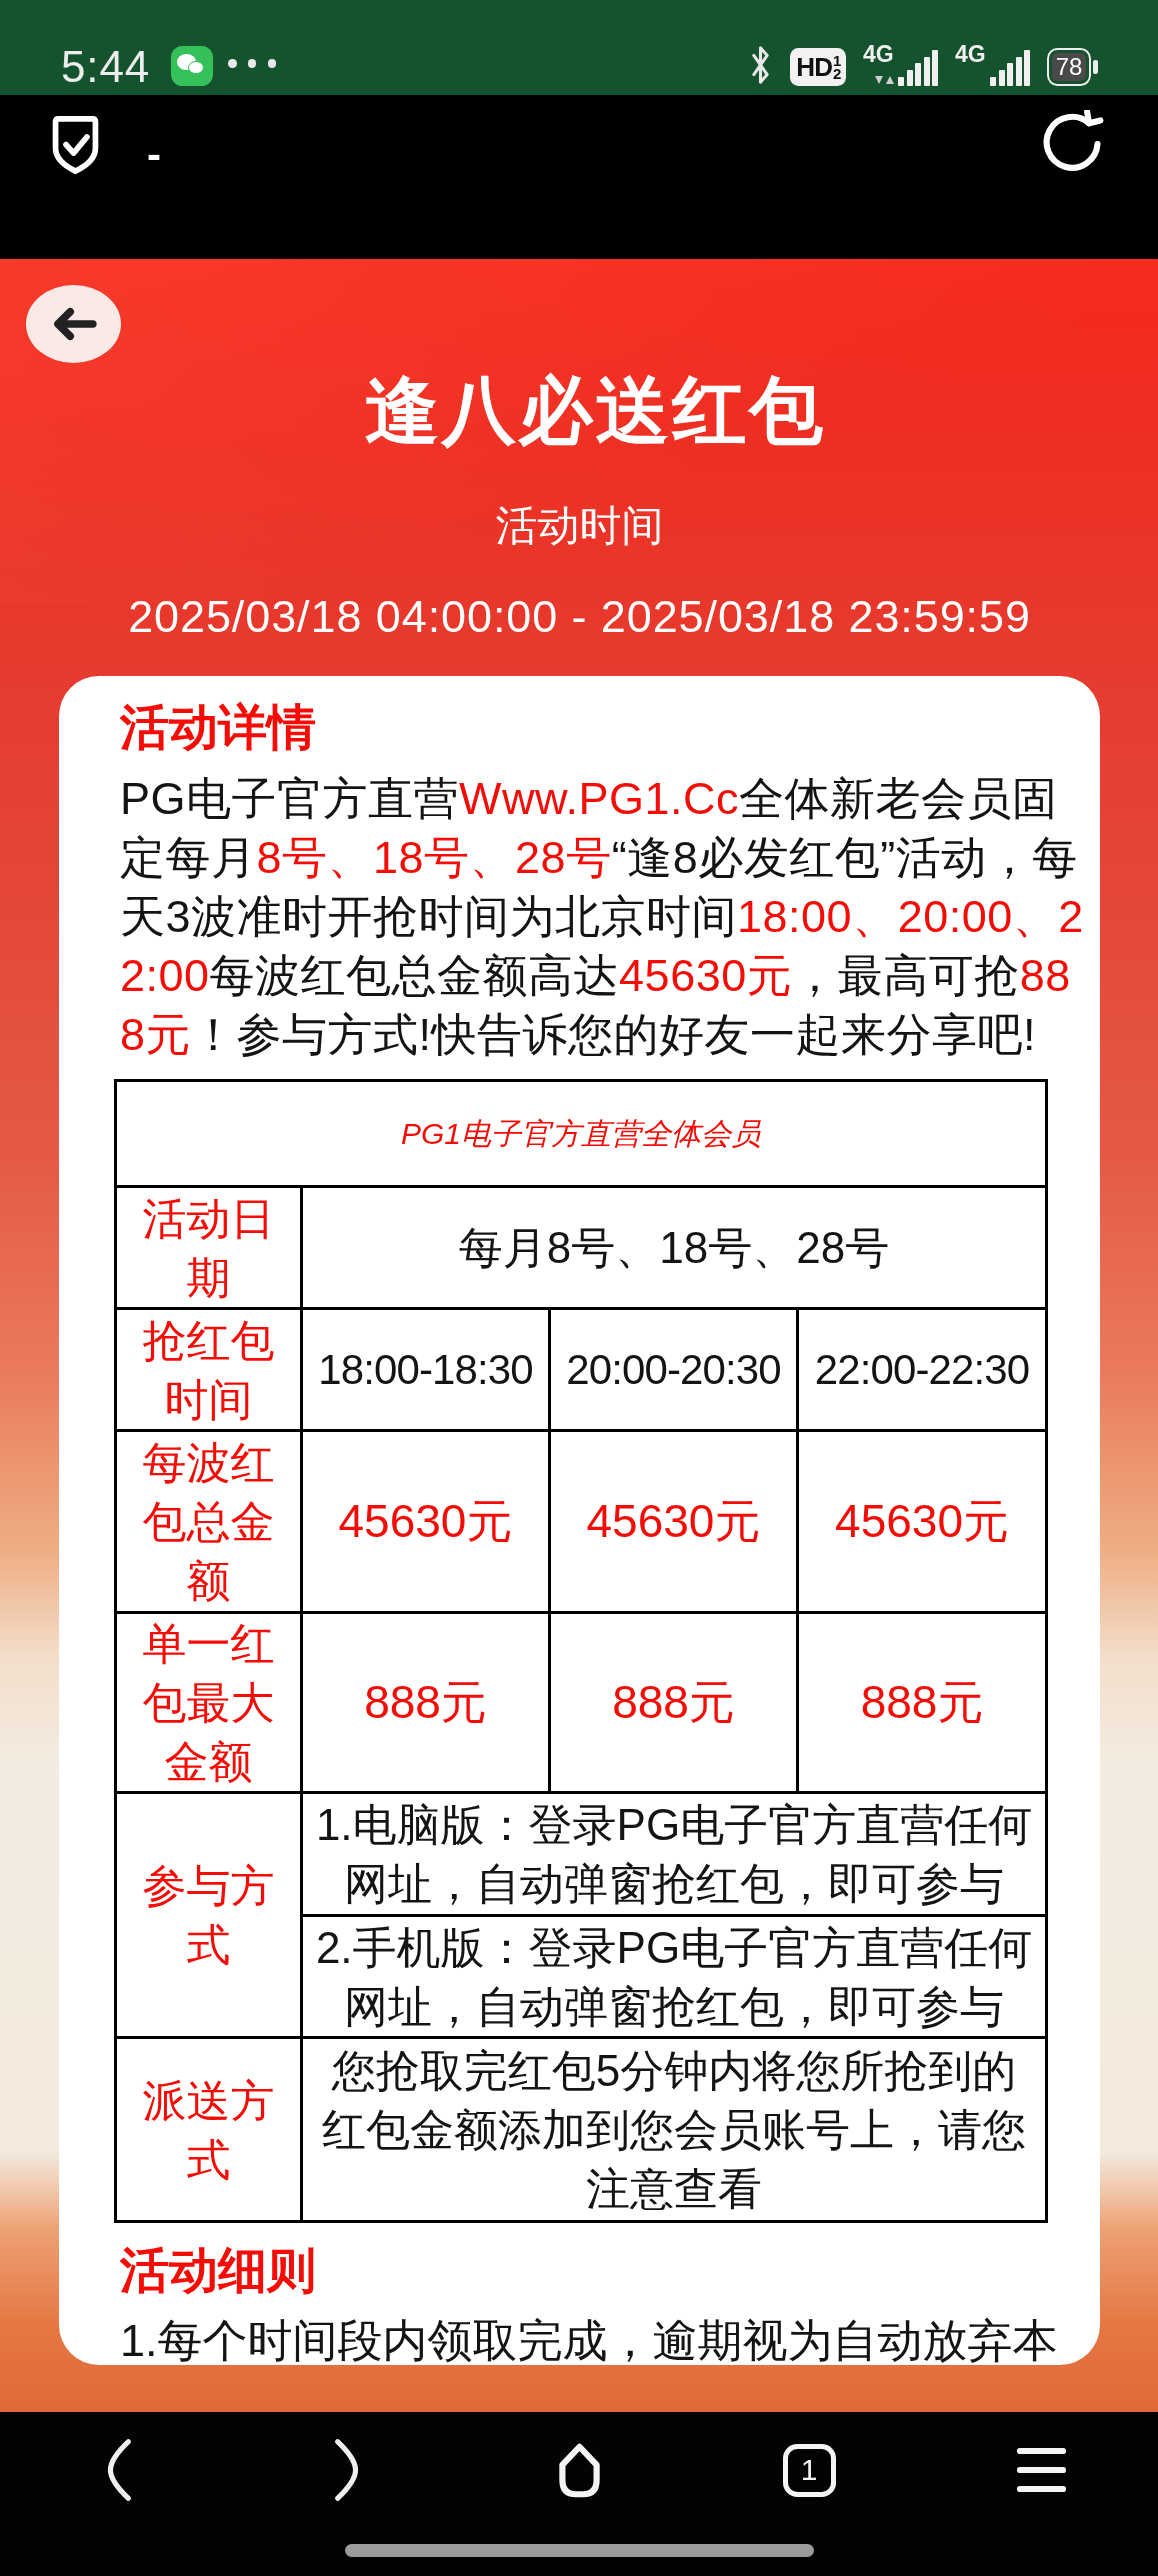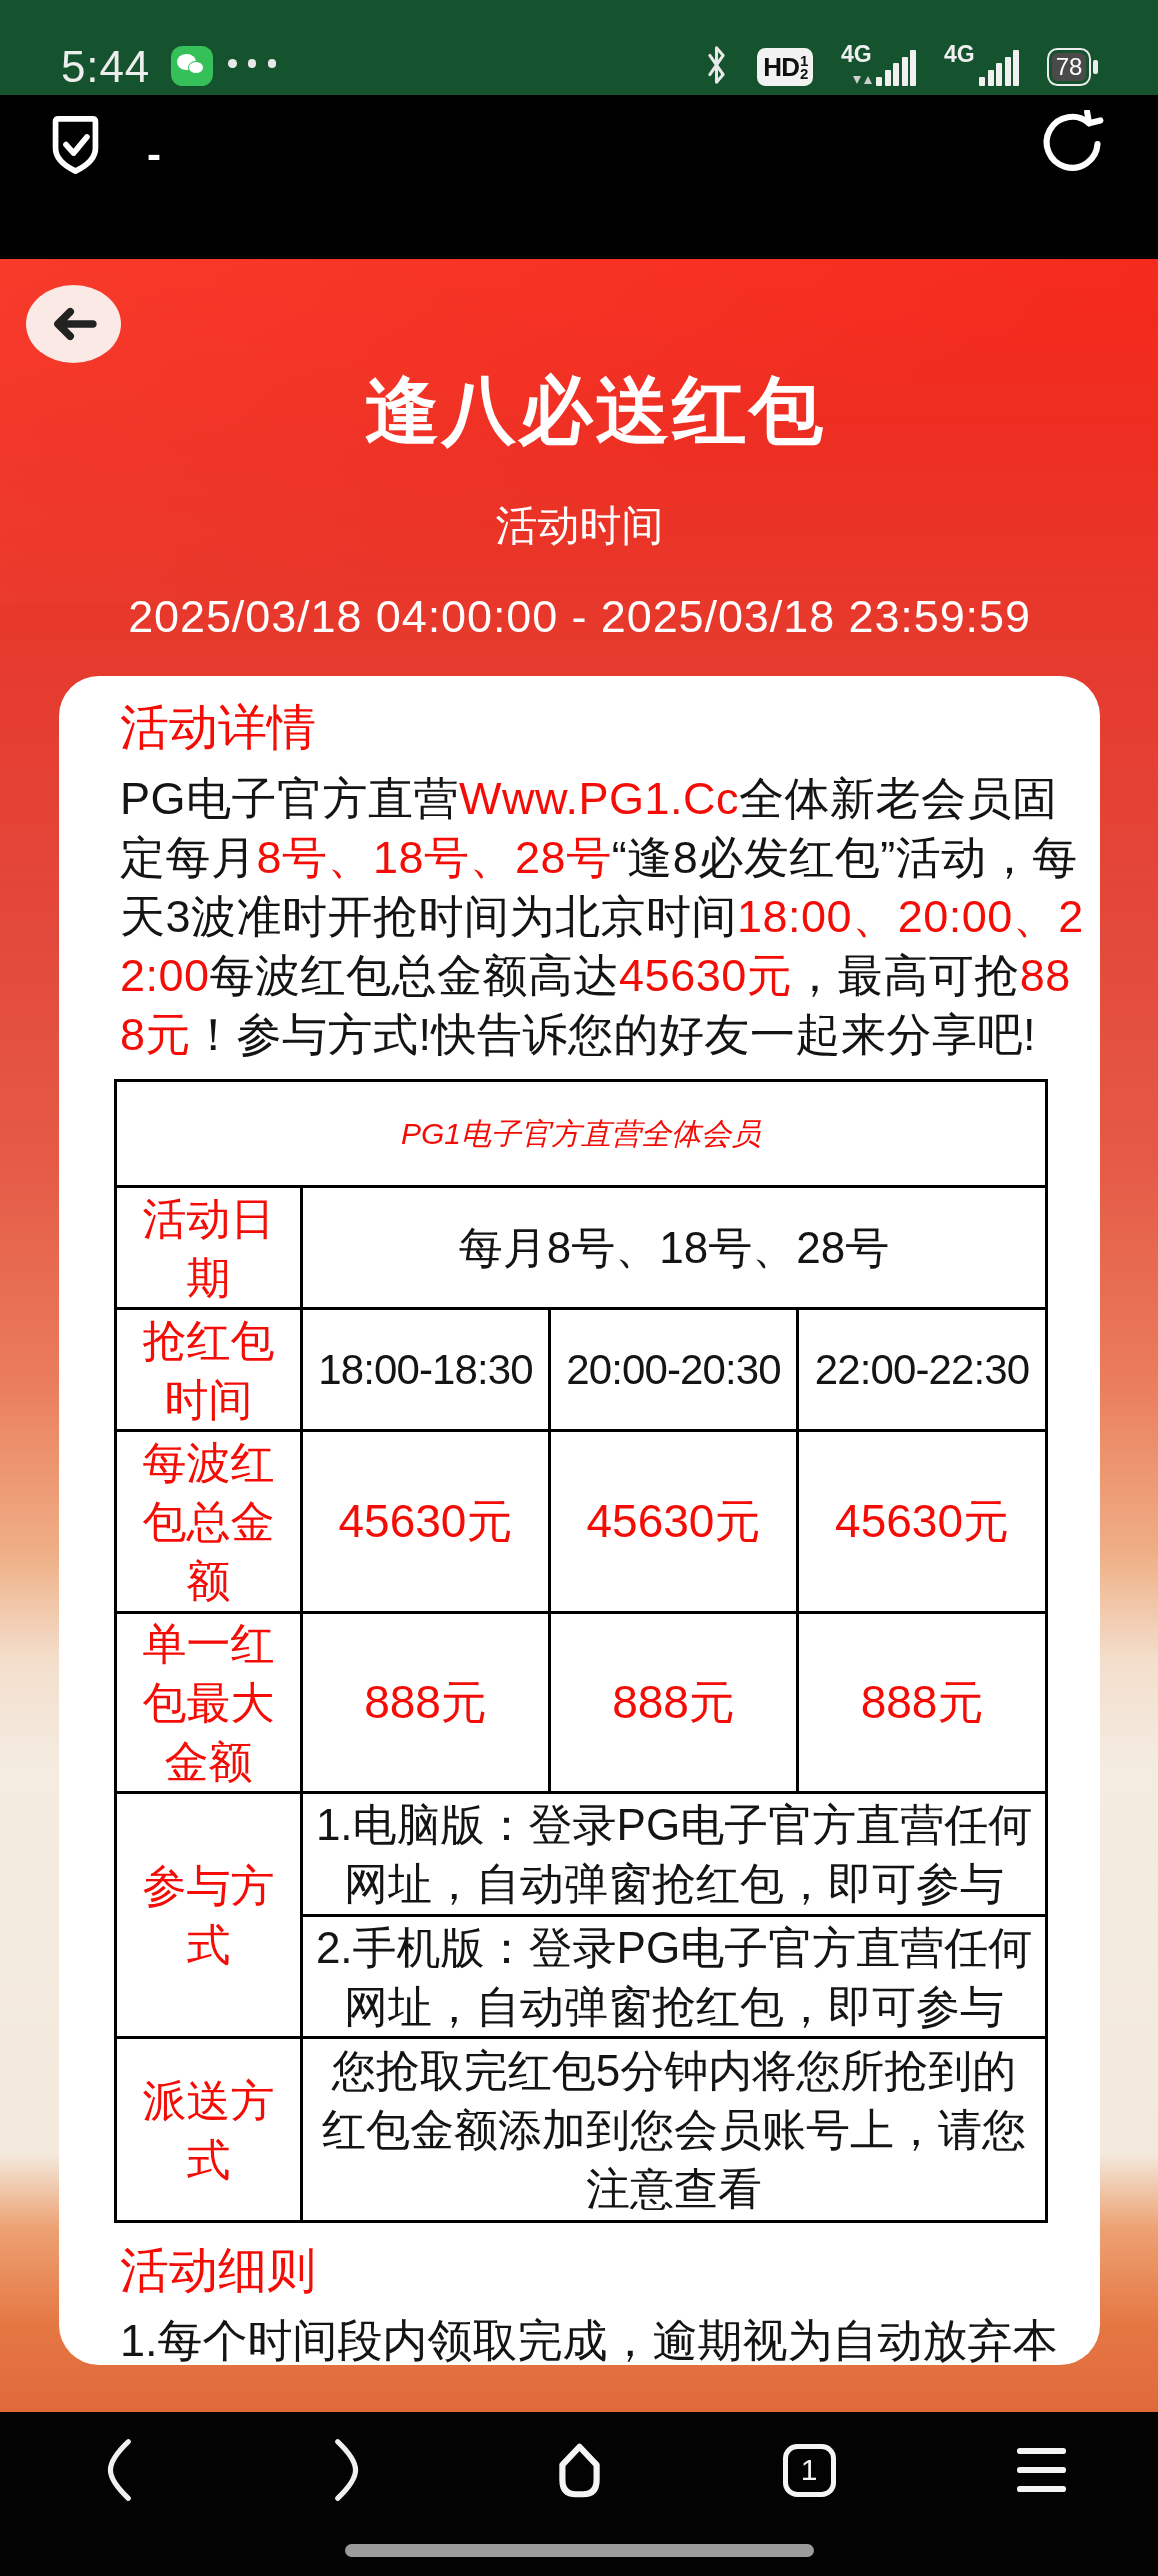--- a/index.html
+++ b/index.html
@@ -7,21 +7,21 @@
   .screen{position:relative;width:1159px;height:2576px;background:#000;overflow:hidden;margin:0 auto;}
 
   
   .status-bar{position:absolute;left:0;top:0;width:1159px;height:95px;background:#14532d;}
   .sb-time{position:absolute;left:61px;top:42px;color:#ededed;font-size:44px;font-weight:500;letter-spacing:0.9px;}
   .wechat-ic{position:absolute;left:171px;top:46px;width:42px;height:40px;border-radius:11.4px;background:#35c05a;}
   .wechat-ic .b1{position:absolute;left:5.7px;top:7.6px;width:19px;height:16px;border-radius:50%;background:#fff;}
   .wechat-ic .b2{position:absolute;left:17px;top:15px;width:16px;height:13.3px;border-radius:50%;background:#fff;border:1.9px solid #35c05a;}
   .sb-dots{position:absolute;left:228px;top:59px;display:flex;gap:11.4px;}
   .sb-dots i{width:8.5px;height:8.5px;border-radius:50%;background:#e8e8e8;}
-  .sb-right{position:absolute;right:68px;top:42px;height:44px;display:flex;align-items:flex-end;gap:28px;}
+  .sb-right{position:absolute;right:68px;top:42px;height:44px;display:flex;align-items:flex-end;gap:17px;}
   .bt-ic{width:25px;height:42px;}
   .hd-badge{display:flex;align-items:center;background:#f2f2f2;border-radius:8.5px;padding:1.9px 4.7px 1.9px 6.6px;height:38px;}
   .hd-badge .hd{color:#111;font-weight:bold;font-size:26px;letter-spacing:-0.9px;}
   .hd-badge .hdsub{display:flex;flex-direction:column;line-height:13.3px;margin-left:0.9px;}
   .hd-badge .hdsub span{color:#111;font-size:15px;font-weight:bold;}
   .sig{display:flex;align-items:flex-end;gap:4.7px;}
   .sig .lbl-col{display:flex;flex-direction:column;align-items:flex-end;justify-content:space-between;height:42px;}
   .sig .g{color:#f0f0f0;font-size:23px;font-weight:bold;line-height:21px;}
   .arrows{display:flex;gap:2.8px;margin-bottom:1.9px;}
   .arr-up{width:0;height:0;border-left:4.7px solid transparent;border-right:4.7px solid transparent;border-bottom:8.5px solid #cfcfcf;}
@@ -50,21 +50,21 @@
   .back-btn{position:absolute;left:26px;top:26px;width:95px;height:78px;border-radius:50%;
     background:#fbe9e6;display:flex;align-items:center;justify-content:center;}
   .page-h1{position:absolute;left:16px;top:103px;width:100%;text-align:center;color:#fff;
     font-size:74px;font-weight:bold;letter-spacing:2.8px;}
   .page-sub{position:absolute;left:0;top:239px;width:100%;text-align:center;color:#fff;font-size:42px;}
   .page-date{position:absolute;left:0;top:332px;width:100%;text-align:center;color:#fff;font-size:45px;letter-spacing:0.9px;}
 
   
   .card{position:absolute;left:59px;top:417px;width:1041px;height:1689px;background:#fff;
     border-radius:40px;overflow:hidden;}
-  .sec-heading{margin:23px 17px 0 61px;font-size:49px;font-weight:normal;color:#f30d06;line-height:57px;}
+  .sec-heading{margin:23px 17px 0 61px;font-size:49px;font-weight:bold;color:#f30d06;line-height:57px;}
   .para{margin:13.3px 15px 0 61px;font-size:45px;line-height:59px;color:#141414;letter-spacing:0.5px;word-break:break-all;}
   .seg-red{color:#f30d06;}
   .promo-table{margin:15px 0 0 55px;border-collapse:collapse;width:931px;table-layout:fixed;}
   .promo-table td{border:3.8px solid #000;text-align:center;vertical-align:middle;
     font-size:44px;color:#141414;line-height:59px;padding:0 9.5px;}
   .promo-table td.hdr{color:#f30d06;padding:0 25px;}
   .promo-table td.money{color:#f30d06;font-size:46px;}
   .promo-table td.tbl-title{color:#f30d06;font-size:30px;font-style:italic;}
   .rule-line{margin:11.4px 15px 0 61px;font-size:45px;line-height:59px;color:#141414;}
 

